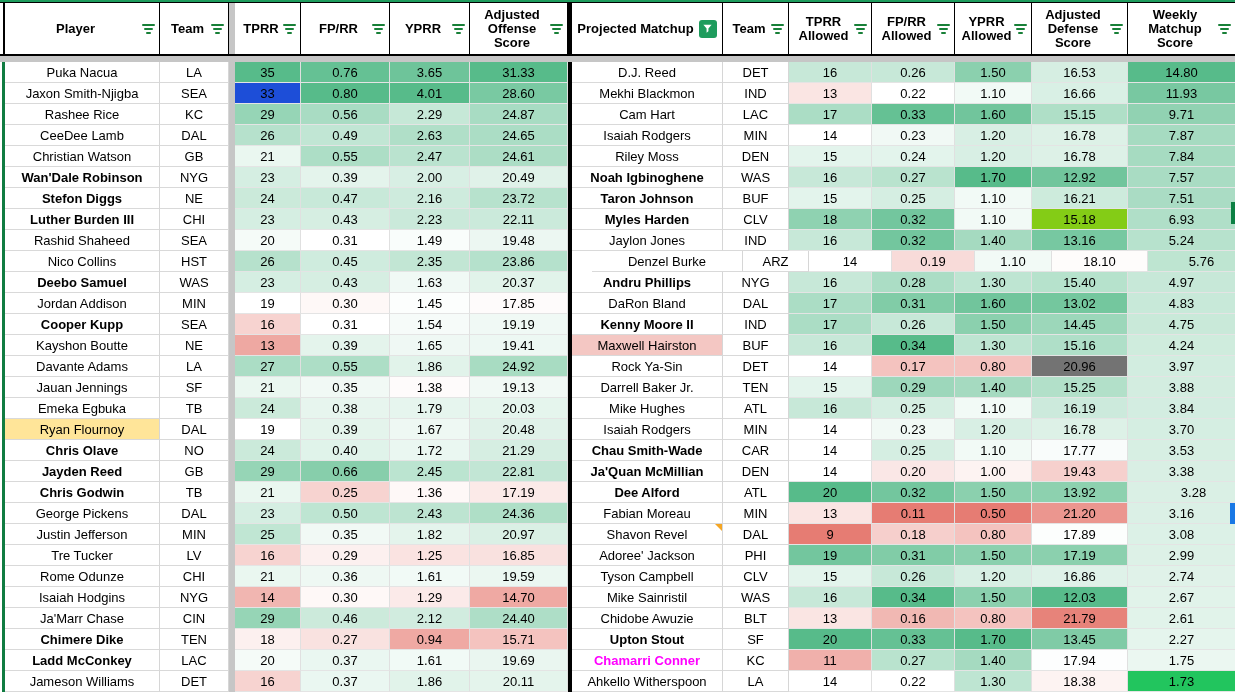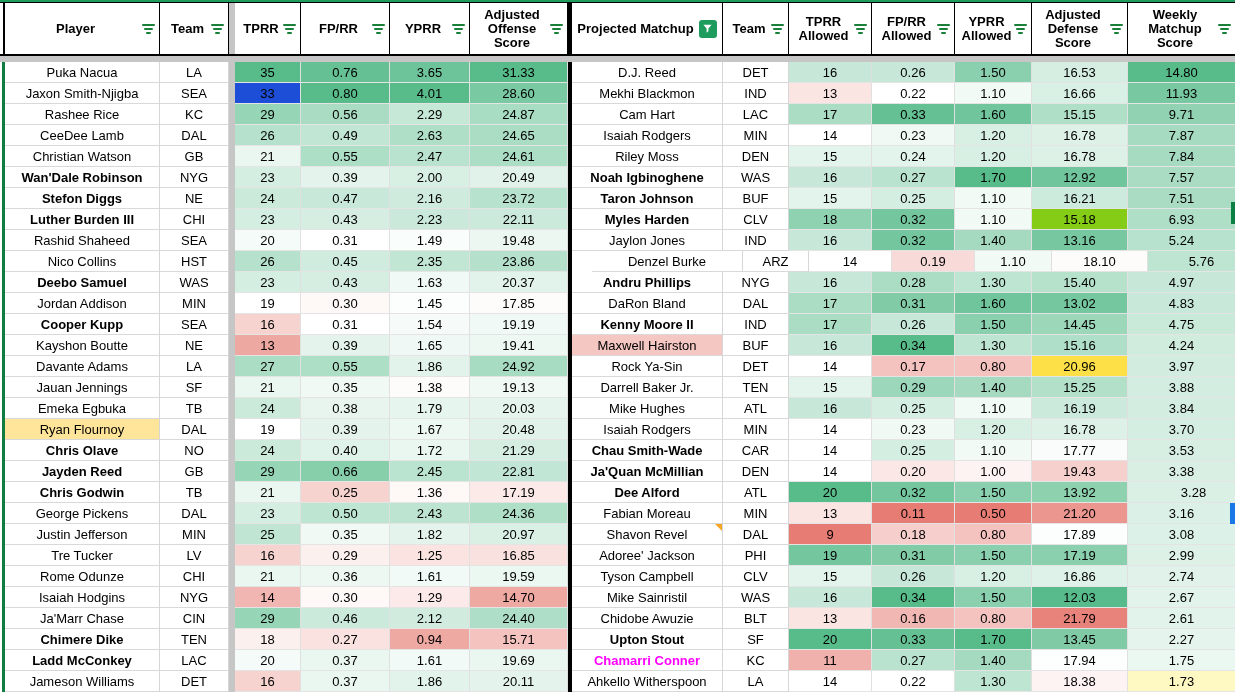--- a/index.html
+++ b/index.html
@@ -406,21 +406,21 @@
       <div class="cell" style="width: 66px; flex: 0 0 auto; background: rgb(171, 221, 197);">27</div>
       <div class="cell" style="width: 89px; flex: 0 0 auto; background: rgb(173, 222, 198);">0.55</div>
       <div class="cell" style="width: 80px; flex: 0 0 auto; background: rgb(225, 243, 234);">1.86</div>
       <div class="cell" style="width: 98px; flex: 0 0 auto; background: rgb(168, 220, 194);">24.92</div>
       <div class="bsepc" style="width: 4px; flex: 0 0 auto;"></div>
       <div class="cell namecol" style="width: 151px; flex: 0 0 auto;">Rock Ya-Sin</div>
       <div class="cell namecol" style="width: 66px; flex: 0 0 auto;">DET</div>
       <div class="cell" style="width: 83px; flex: 0 0 auto; background: rgb(255, 255, 255);">14</div>
       <div class="cell" style="width: 83px; flex: 0 0 auto; background: rgb(244, 195, 191);">0.17</div>
       <div class="cell" style="width: 77px; flex: 0 0 auto; background: rgb(244, 195, 191);">0.80</div>
-      <div class="cell" style="width: 96px; flex: 0 0 auto; background: #fde047;">20.96</div>
+      <div class="cell" style="width: 96px; flex: 0 0 auto; background: #737373;">20.96</div>
       <div class="cell" style="width: 107px; flex: 0 0 auto; border-right: none; background: rgb(210, 237, 224);">3.97</div>
     </div>
     <div class="row">
       <div class="edgeD" style="width: 5px; flex: 0 0 auto;"></div>
       <div class="cell namecol" style="width: 155px; flex: 0 0 auto;">Jauan Jennings</div>
       <div class="cell namecol" style="width: 69px; flex: 0 0 auto;">SF</div>
       <div class="fdivc" style="width: 6px; flex: 0 0 auto;"></div>
       <div class="cell" style="width: 66px; flex: 0 0 auto; background: rgb(234, 247, 240);">21</div>
       <div class="cell" style="width: 89px; flex: 0 0 auto; background: rgb(241, 249, 245);">0.35</div>
       <div class="cell" style="width: 80px; flex: 0 0 auto; background: rgb(254, 251, 251);">1.38</div>
@@ -677,17 +677,17 @@
       <div class="cell" style="width: 89px; flex: 0 0 auto; background: rgb(234, 247, 241);">0.37</div>
       <div class="cell" style="width: 80px; flex: 0 0 auto; background: rgb(225, 243, 234);">1.86</div>
       <div class="cell" style="width: 98px; flex: 0 0 auto; background: rgb(228, 244, 236);">20.11</div>
       <div class="bsepc" style="width: 4px; flex: 0 0 auto;"></div>
       <div class="cell namecol" style="width: 151px; flex: 0 0 auto;">Ahkello Witherspoon</div>
       <div class="cell namecol" style="width: 66px; flex: 0 0 auto;">LA</div>
       <div class="cell" style="width: 83px; flex: 0 0 auto; background: rgb(255, 255, 255);">14</div>
       <div class="cell" style="width: 83px; flex: 0 0 auto; background: rgb(255, 255, 255);">0.22</div>
       <div class="cell" style="width: 77px; flex: 0 0 auto; background: rgb(190, 229, 210);">1.30</div>
       <div class="cell" style="width: 96px; flex: 0 0 auto; background: rgb(253, 243, 242);">18.38</div>
-      <div class="cell" style="width: 107px; flex: 0 0 auto; border-right: none; background: #fef9c3; text-align: right;">1.73</div>
+      <div class="cell" style="width: 107px; flex: 0 0 auto; border-right: none; background: #22c55e; text-align: right;">1.73</div>
     </div>
   </div>
 <div id="sel-green" style="background: rgb(11, 128, 67);"></div>
 <div id="sel-blue" style="background: rgb(25, 120, 229);"></div>
 
 </body></html>

